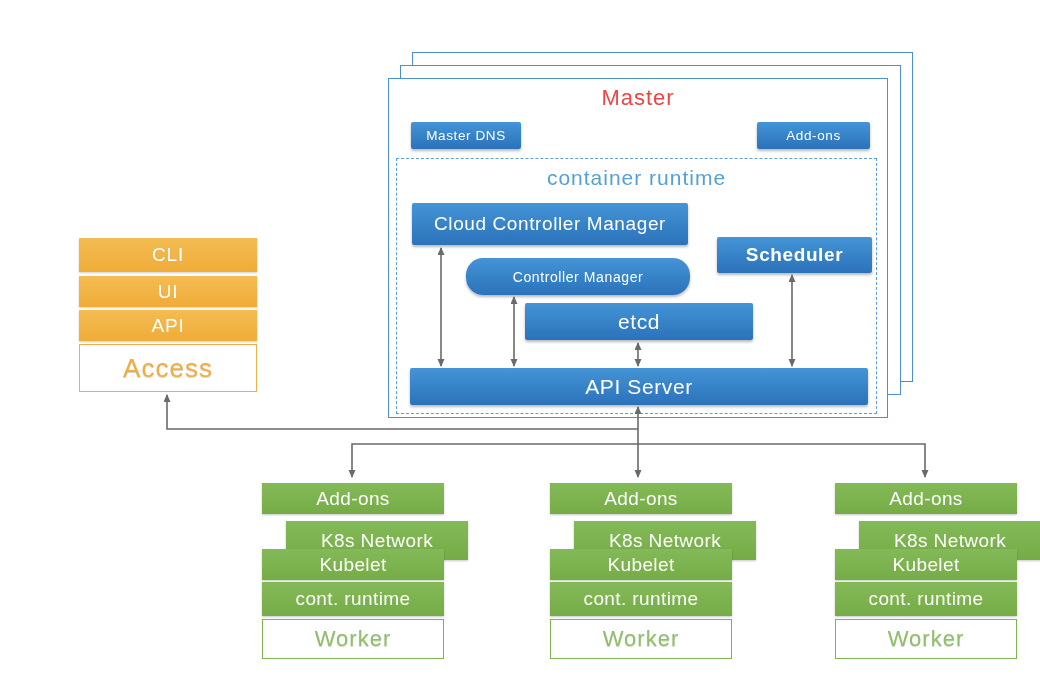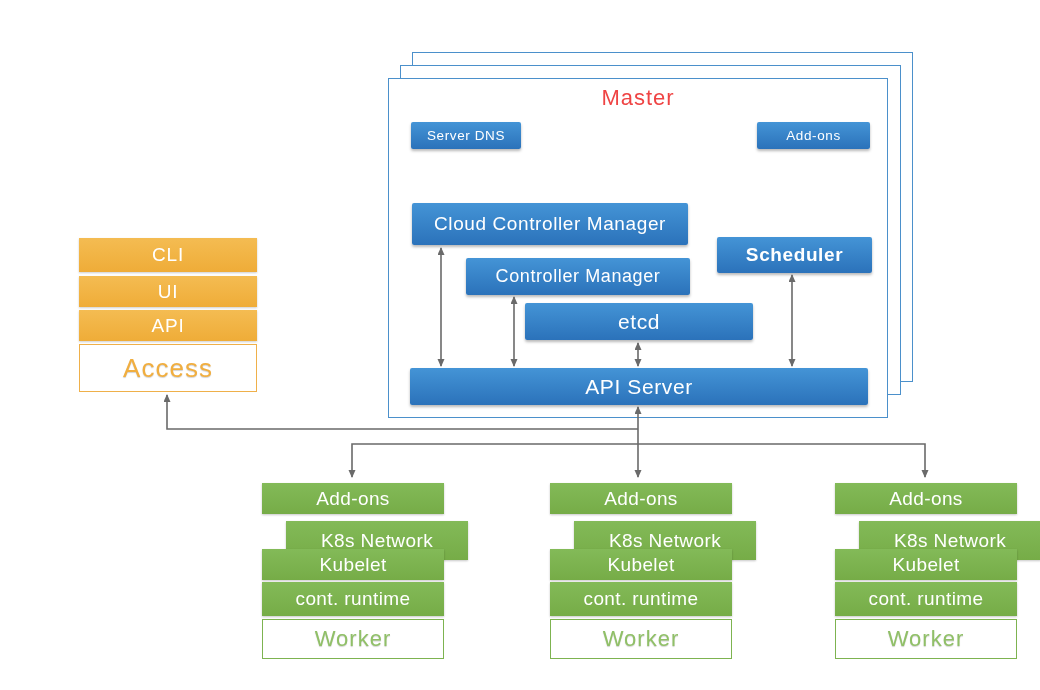--- a/index.html
+++ b/index.html
@@ -27,21 +27,21 @@
   
   .bluebox{
     position:absolute;z-index:5;display:flex;align-items:center;justify-content:center;
     background:linear-gradient(180deg,#4494D6 0%,#2B72BA 100%);
     color:#fff;border-radius:2px;letter-spacing:0.6px;
     box-shadow:0 2px 3px rgba(0,0,0,0.28);box-sizing:border-box;
   }
   .btn-dns{left:411px;top:122px;width:110px;height:27px;font-size:13.5px;}
   .btn-addons{left:757px;top:122px;width:113px;height:27px;font-size:13.5px;}
   .ccm{left:412px;top:203px;width:276px;height:42px;font-size:19px;}
-  .cm{left:466px;top:258px;width:224px;height:37px;font-size:18px;}
+  .cm{left:466px;top:258px;width:224px;height:37px;font-size:14px;border-radius:17px;}
   .scheduler{left:717px;top:237px;width:155px;height:36px;font-size:19px;font-weight:bold;}
   .etcd{left:525px;top:303px;width:228px;height:37px;font-size:21px;}
   .apiserver{left:410px;top:368px;width:458px;height:37px;font-size:21px;}
   
   .orangebox{
     position:absolute;z-index:5;display:flex;align-items:center;justify-content:center;
     background:linear-gradient(180deg,#F4BC52 0%,#EFAC38 100%);
     color:#fff;font-size:19px;letter-spacing:0.8px;
     box-shadow:0 1px 2px rgba(0,0,0,0.2);box-sizing:border-box;
   }
@@ -78,23 +78,26 @@
 <body>
 
 <div class="canvas">
 
   <div class="mlayer l3"></div>
   <div class="mlayer l2"></div>
   <div class="mlayer main">
     <div class="mtitle">Master</div>
   </div>
 
-  <div class="bluebox btn-dns">Server DNS</div>
+  <div class="bluebox btn-dns">Master DNS</div>
   <div class="bluebox btn-addons">Add-ons</div>
 
+  <div class="dashed">
+    <div class="crtitle">container runtime</div>
+  </div>
 
   <div class="bluebox ccm">Cloud Controller Manager</div>
   <div class="bluebox cm">Controller Manager</div>
   <div class="bluebox scheduler">Scheduler</div>
   <div class="bluebox etcd">etcd</div>
   <div class="bluebox apiserver">API Server</div>
 
   <div class="orangebox acc-cli">CLI</div>
   <div class="orangebox acc-ui">UI</div>
   <div class="orangebox acc-api">API</div>

